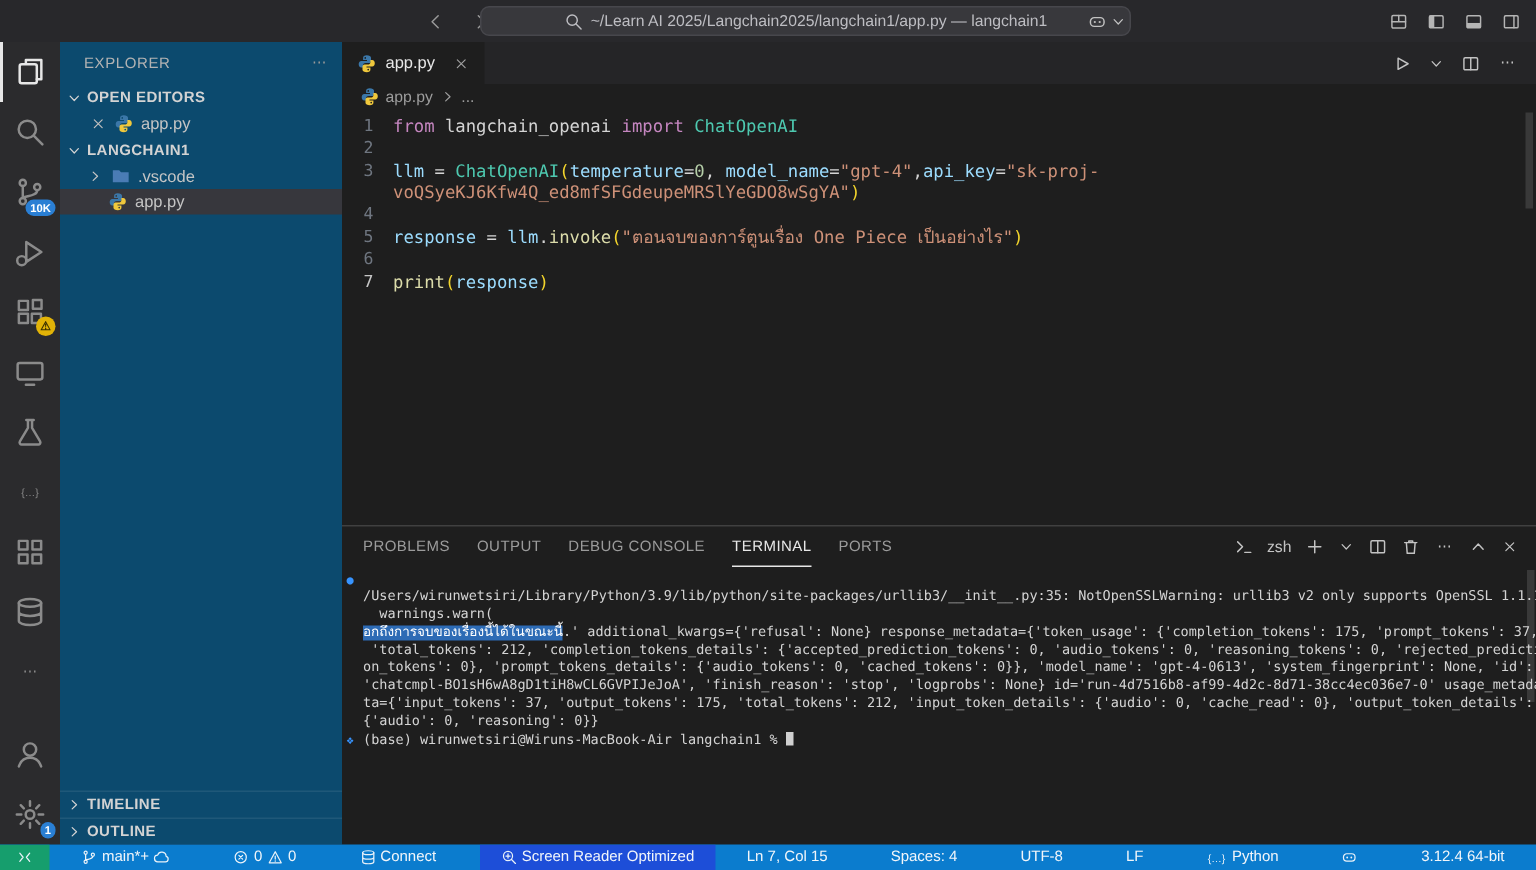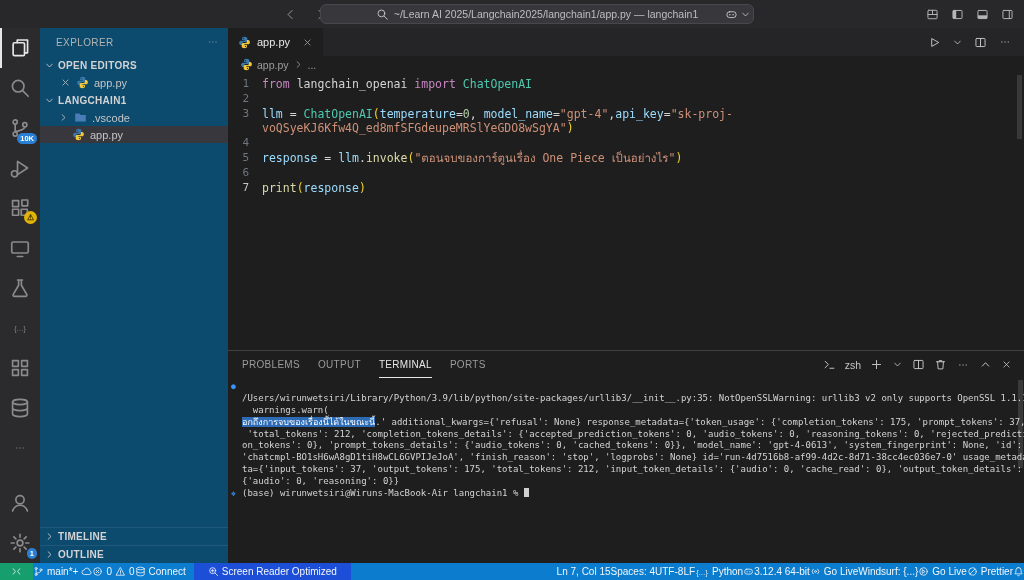--- a/index.html
+++ b/index.html
@@ -76,21 +76,21 @@
     line-height:11.9px; padding:3px 6px 0 14px; color:#d4d4d4; overflow:hidden; }
   .t-line { white-space:pre; position:relative; height:11.9px; }
   .t-deco { position:absolute; left:-11px; top:0; font-size:8px; color:#3794ff; }
   .t-sel { background:#2d6bb5; color:#ffffff; }
   .t-cursor { display:inline-block; width:5px; height:9px; background:#d0d0d0; vertical-align:-1px; }
   .t-scrollbar { position:absolute; right:1px; top:2px; width:5px; height:88px; background:#5a5a5a; opacity:.45; }
 
   
   .statusbar { height:17px; flex:0 0 17px; background:#0b7cce; display:flex; align-items:center;
     font-size:10px; color:#f2f6fa; overflow:hidden; }
-  .sb-item { display:flex; align-items:center; gap:3px; padding:0 0; height:100%; white-space:nowrap; }
+  .sb-item { display:flex; align-items:center; gap:3px; padding:0 21px; height:100%; white-space:nowrap; }
   .sb-item.remote { background:#169e6d; padding:0 11px; }
   .sb-item.sr { background:#1d4ed8; padding:0 14px; margin-left:8px; }
   .sb-right { margin-left:auto; display:flex; height:100%; }
   .sb-item .ic { color:#eaf2f9; }
 </style>
 </head>
 <body>
 
 <div class="app">
 
@@ -392,20 +392,21 @@
           <div class="c-row"><span class="c-gutter">4</span><div class="c-text"></div></div>
           <div class="c-row"><span class="c-gutter">5</span><div class="c-text"><span class="va">response</span><span class="pl"> = </span><span class="va">llm</span><span class="pl">.</span><span class="fn">invoke</span><span class="pa">(</span><span class="st">"ตอนจบของการ์ตูนเรื่อง One Piece เป็นอย่างไร"</span><span class="pa">)</span></div></div>
           <div class="c-row"><span class="c-gutter">6</span><div class="c-text"></div></div>
           <div class="c-row"><span class="c-gutter cur">7</span><div class="c-text"><span class="fn">print</span><span class="pa">(</span><span class="va">response</span><span class="pa">)</span></div></div>
         </div>
 
       <div class="panel">
         <div class="panel-tabs" id="paneltabs">
           <div class="p-tab">PROBLEMS</div>
             <div class="p-tab">OUTPUT</div>
+            <div class="p-tab">DEBUG CONSOLE</div>
             <div class="p-tab active">TERMINAL</div>
             <div class="p-tab">PORTS</div>
             <div class="panel-actions">
             <span class="ic">
                 <svg width="13" height="13" viewBox="0 0 16 16" fill="none" stroke="currentColor" stroke-width="1.2" stroke-linecap="round" stroke-linejoin="round">
                   <path d="M2.6 4l4 4-4 4M8.4 12.6h5"></path>
                 </svg>
               </span>
             <span>zsh</span>
             <span class="ic">

